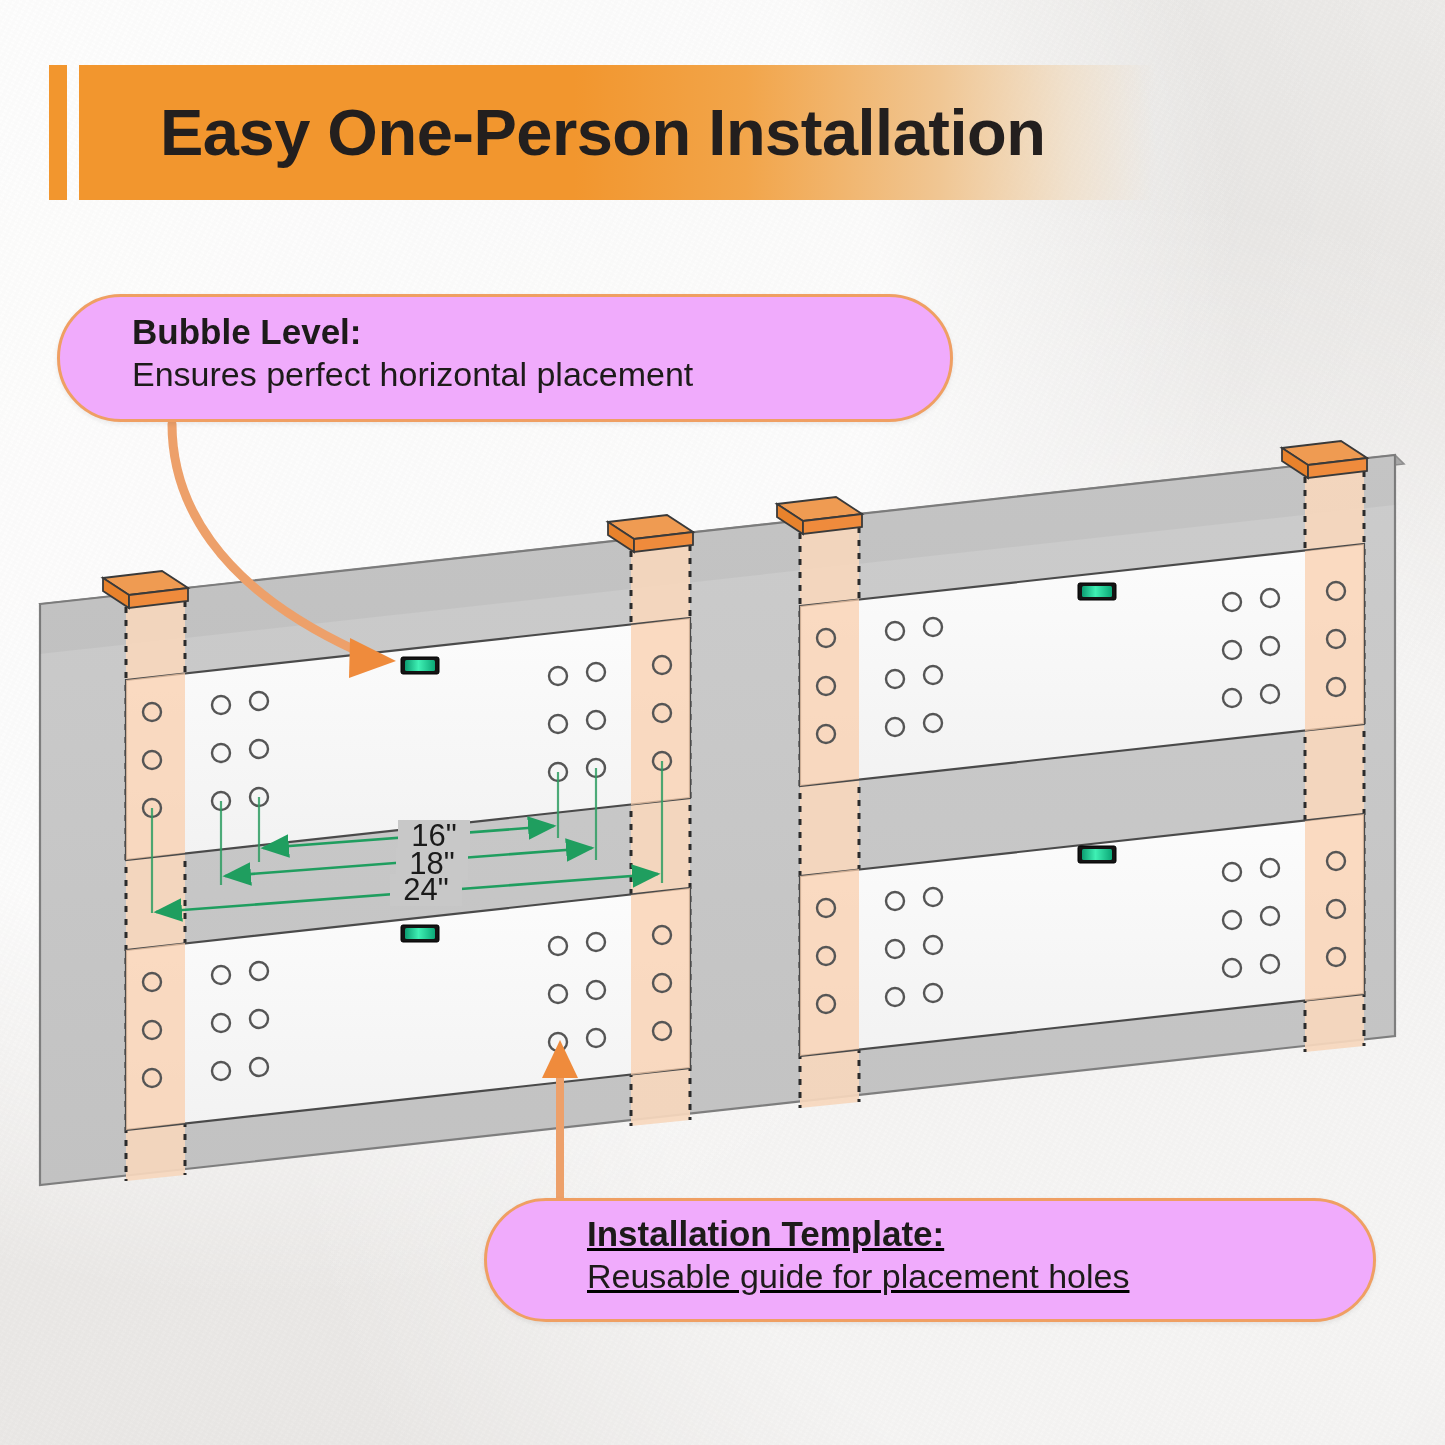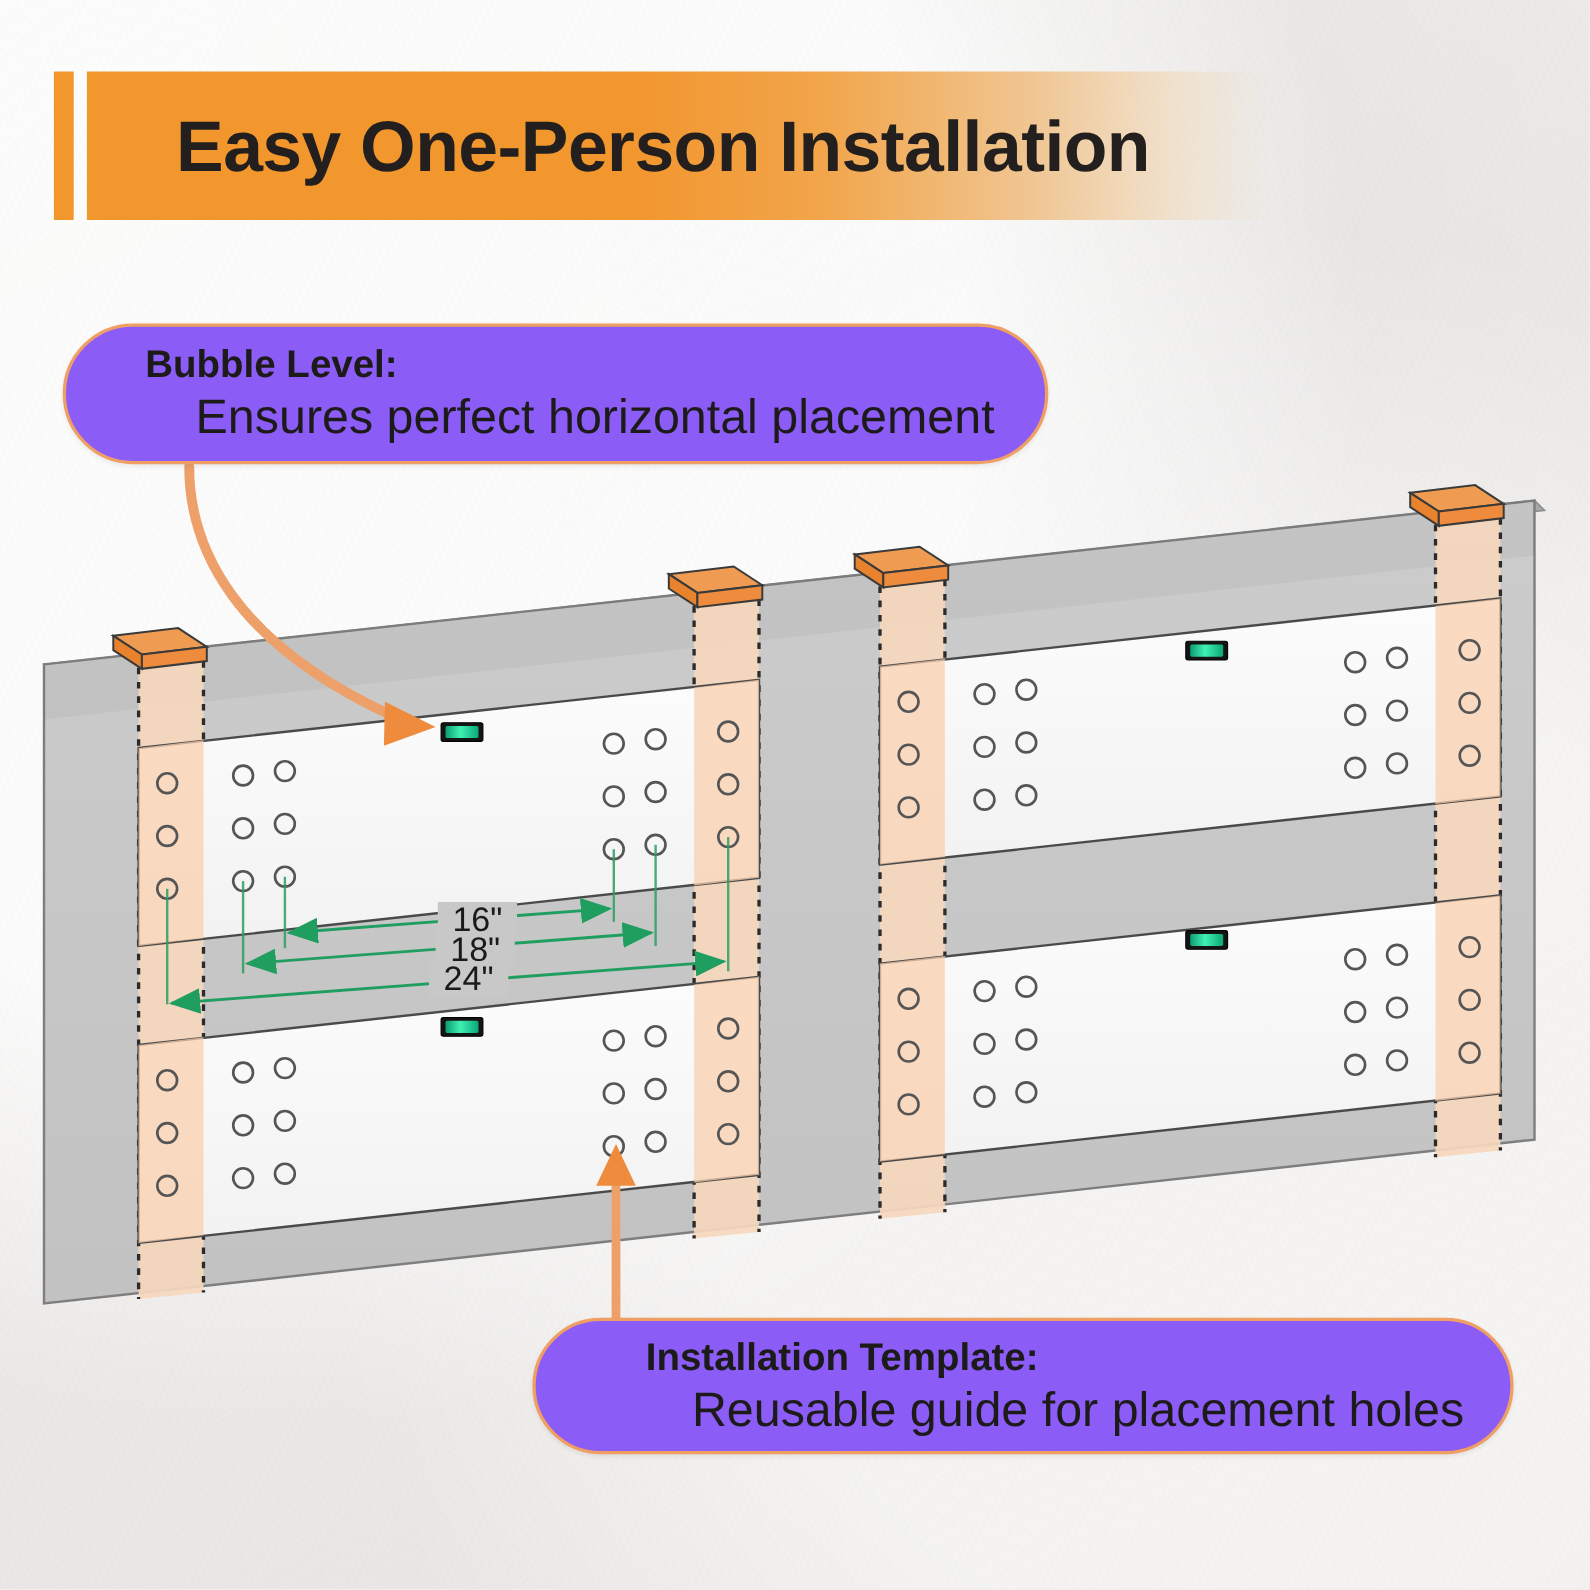--- a/index.html
+++ b/index.html
@@ -44,35 +44,35 @@
     font-size:65px;font-weight:bold;color:#231f1e;
     letter-spacing:-.5px;white-space:nowrap;
   }
 
   
   #scene{position:absolute;left:0;top:0;width:1445px;height:1445px;}
 
   
   .callout{
     position:absolute;
-    background:#8b5cf6;
+    background:#f0abfc;
     border:3px solid #ef9f63;
     box-sizing:border-box;
     box-shadow:0 2px 5px rgba(0,0,0,.08);
   }
   #callout-bubble{
     left:57px;top:294px;width:896px;height:128px;border-radius:64px;
   }
   #callout-template{
-    left:484px;top:1198px;width:892px;height:124px;border-radius:62px;
+    left:484px;top:1198px;width:892px;height:124px;border-radius:62px;text-decoration:underline;
   }
   .callout-inner{padding:14px 0 0 72px;}
   #callout-template .callout-inner{padding-left:100px;padding-top:12px;}
   .callout-title{font-size:35px;font-weight:bold;color:#1d1b1a;line-height:1.18;white-space:nowrap;}
-  .callout-desc{font-size:44px;font-weight:normal;color:#1d1b1a;line-height:1.2;white-space:nowrap;margin-top:2px;text-align:center;}
+  .callout-desc{font-size:34px;font-weight:normal;color:#1d1b1a;line-height:1.2;white-space:nowrap;margin-top:2px;}
 </style>
 </head>
 <body>
 
 <div id="wall-bg"></div>
 <div id="wall-grain"></div>
 
 <svg id="scene" viewBox="0 0 1445 1445">
   <defs>
     <linearGradient id="gWallFace" x1="0" y1="0" x2="0" y2="1">

